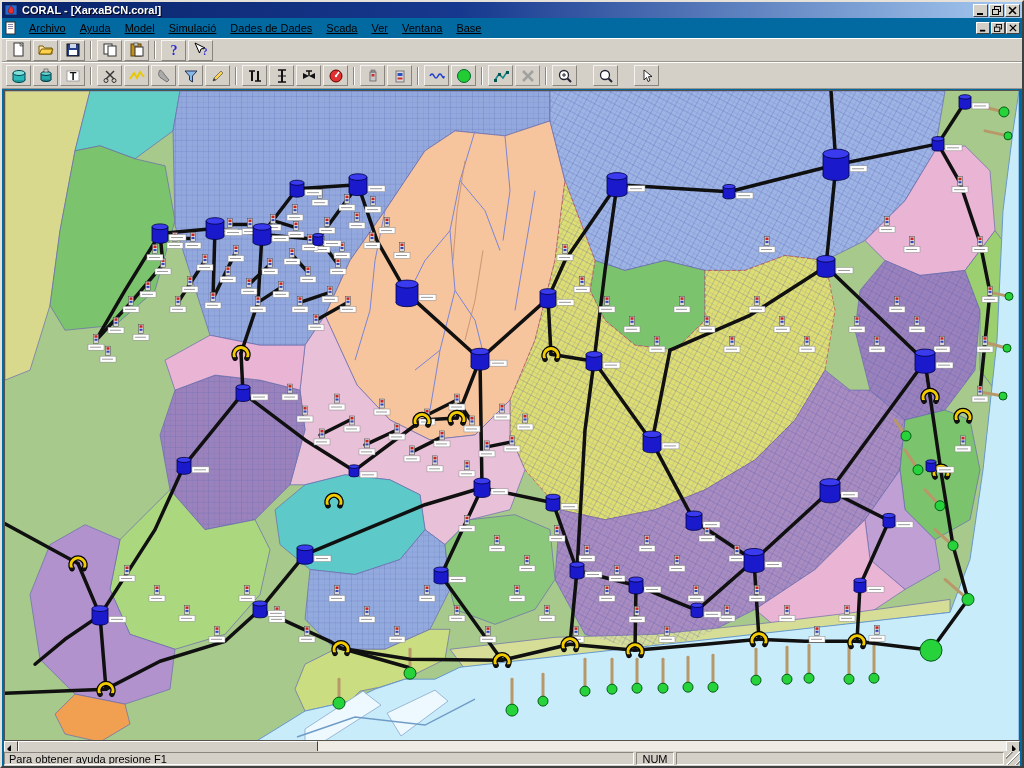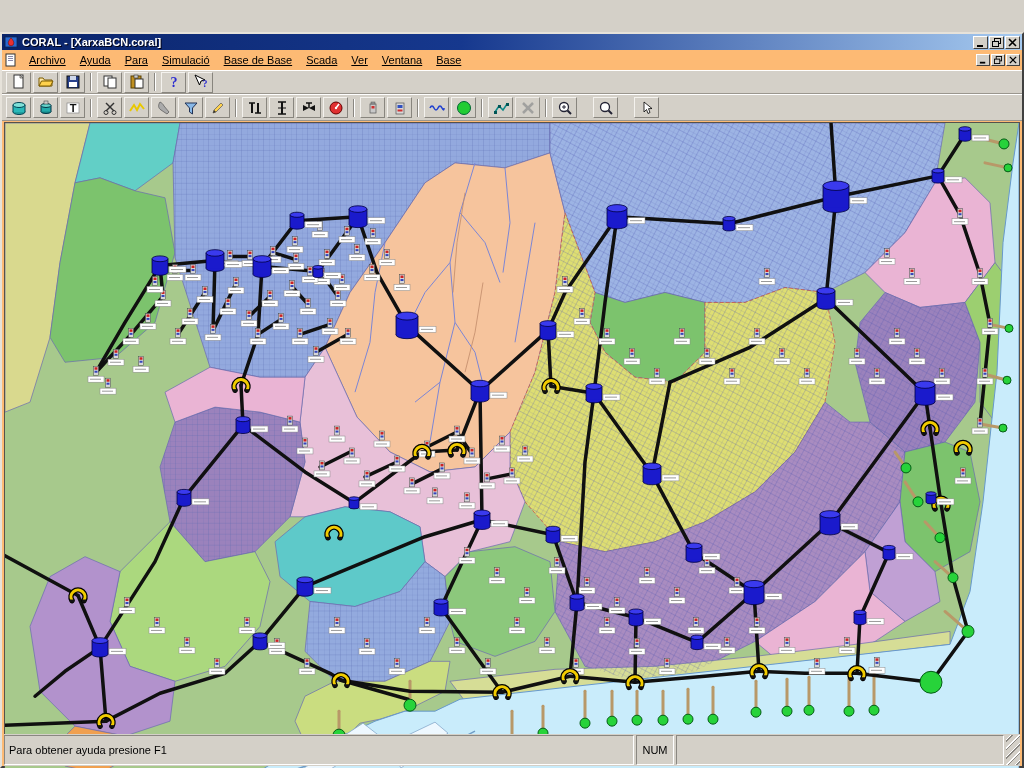--- a/index.html
+++ b/index.html
@@ -1,19 +1,19 @@
 <!DOCTYPE html>
 <html><head>
 <meta charset="utf-8">
 <style>
   *{margin:0;padding:0;box-sizing:border-box;}
   html,body{width:1024px;height:768px;overflow:hidden;}
   body{font-family:"Liberation Sans",sans-serif;font-size:11px;background:#d4d0c8;}
-  .window{position:absolute;inset:0;background:#fdba74;
-    border:2px solid;border-color:#e6e2da #404040 #404040 #e6e2da;margin-top:32px;}
+  .window{position:absolute;inset:0;background:#0369a1;
+    border:2px solid;border-color:#e6e2da #404040 #404040 #e6e2da;}
   
   .titlebar{position:absolute;top:0;left:0;right:0;height:16px;
     background:linear-gradient(90deg,#0a246a 0%,#16388e 45%,#a6caf0 100%);
     display:flex;align-items:center;padding:0 2px;color:#fff;font-weight:bold;font-size:11px;}
   .titlebar .ttl{margin-left:3px;white-space:nowrap;text-shadow:1px 1px 0 #001;}
   .tspacer{flex:1;}
   .win-btn{width:15px;height:13px;background:#d4d0c8;border:1px solid;
     border-color:#fff #404040 #404040 #fff;margin-left:1px;display:flex;align-items:center;justify-content:center;flex:none;}
   .win-btn svg{display:block;}
   
@@ -40,21 +40,21 @@
   
   .hscroll{position:absolute;left:2px;right:2px;top:739px;height:14px;background:#efece6;display:flex;}
   .scroll-btn{width:14px;height:14px;background:#d4d0c8;border:1px solid;border-color:#fff #404040 #404040 #fff;
     position:relative;flex:none;}
   .scroll-btn .tri{position:absolute;top:3px;width:0;height:0;border:4px solid transparent;}
   .scroll-btn.left .tri{left:2px;border-right-color:#000;border-left-width:0;}
   .scroll-btn.right .tri{left:5px;border-left-color:#000;border-right-width:0;}
   .scroll-thumb{width:300px;height:14px;background:#d4d0c8;border:1px solid;border-color:#fff #404040 #404040 #fff;flex:none;}
   .scroll-track{flex:1;}
   
-  .statusbar{position:absolute;left:2px;right:2px;bottom:0;height:32px;display:flex;gap:2px;padding:1px 0 1px 0;background:#d4d0c8;}
+  .statusbar{position:absolute;left:2px;right:2px;bottom:0;height:15px;display:flex;gap:2px;padding:1px 0 1px 0;background:#d4d0c8;}
   .sb-panel{border:1px solid;border-color:#8a8781 #fff #fff #8a8781;padding:0 4px;display:flex;align-items:center;white-space:nowrap;overflow:hidden;background:#d4d0c8;}
   .sb-help{width:630px;}
   .sb-num{width:38px;justify-content:center;}
   .sb-rest{flex:1;}
   .sb-grip{width:14px;border:none;background:
     repeating-linear-gradient(135deg,transparent 0 3px,#fff 3px 4px,#8a8781 4px 5px,transparent 5px 6px);}
 </style>
 </head>
 <body>
 
@@ -88,23 +88,23 @@
   <div class="menubar">
     <svg class="mdi-icon" viewBox="0 0 16 14">
         <rect x="2" y="1" width="9" height="12" fill="#fff" stroke="#333"></rect>
         <rect x="4" y="3" width="5" height="1" fill="#88a"></rect>
         <rect x="4" y="5" width="5" height="1" fill="#88a"></rect>
         <rect x="4" y="7" width="5" height="1" fill="#88a"></rect>
       </svg>
     <span id="menu-items" style="display:flex;">
         <span class="menu-item">Archivo</span>
         <span class="menu-item">Ayuda</span>
-        <span class="menu-item">Para</span>
+        <span class="menu-item">Model</span>
         <span class="menu-item">Simulació</span>
-        <span class="menu-item">Base de Base</span>
+        <span class="menu-item">Dades de Dades</span>
         <span class="menu-item">Scada</span>
         <span class="menu-item">Ver</span>
         <span class="menu-item">Ventana</span>
         <span class="menu-item">Base</span>
       </span>
     <span class="mspacer"></span>
     <span class="mdi-btn">
         <svg width="8" height="8" viewBox="0 0 9 9">
           <rect x="1" y="6.5" width="6" height="2" fill="#000"></rect>
         </svg>

